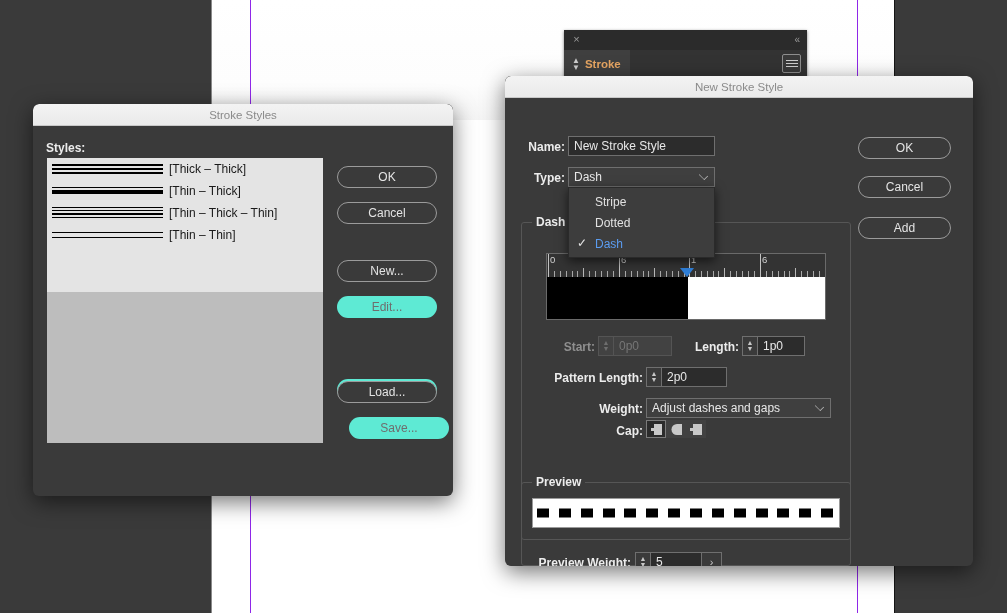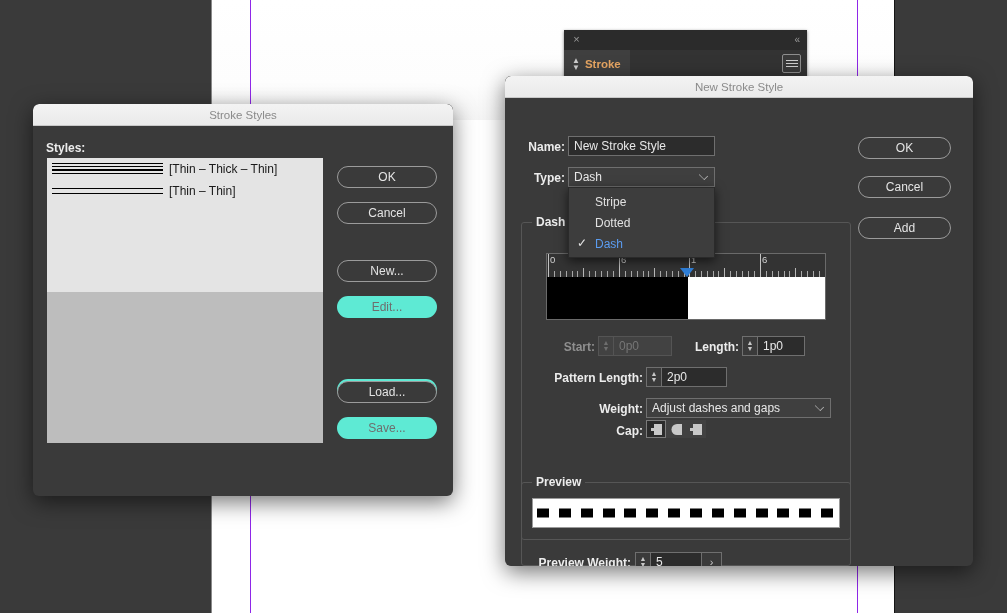--- a/index.html
+++ b/index.html
@@ -337,20 +337,35 @@
     </div>
   </div>
 
   <div class="dialog" id="stroke-styles-dialog">
     <div class="dlg-title">Stroke Styles</div>
     <div class="dlg-body">
       <div class="ss-label">Styles:</div>
       <div class="ss-list" id="ss-list">
           <div class="ss-row">
             <div class="ss-swatch">
+              <i style="top: 2px; height: 2px;"></i>
+              <i style="top: 6px; height: 2px;"></i>
+              <i style="top: 10px; height: 2px;"></i>
+            </div>
+            <div class="ss-row-label">[Thick – Thick]</div>
+          </div>
+          <div class="ss-row">
+            <div class="ss-swatch">
+              <i style="top: 3px; height: 1px;"></i>
+              <i style="top: 6px; height: 4px;"></i>
+            </div>
+            <div class="ss-row-label">[Thin – Thick]</div>
+          </div>
+          <div class="ss-row">
+            <div class="ss-swatch">
               <i style="top: 1px; height: 1px;"></i>
               <i style="top: 4px; height: 1px;"></i>
               <i style="top: 7px; height: 2px;"></i>
               <i style="top: 11px; height: 1px;"></i>
             </div>
             <div class="ss-row-label">[Thin – Thick – Thin]</div>
           </div>
           <div class="ss-row">
             <div class="ss-swatch">
               <i style="top: 4px; height: 1px;"></i>
@@ -361,21 +376,21 @@
           <div class="ss-row"></div>
         </div>
       <div class="ss-preview-box"></div>
       <div class="ss-buttons" id="ss-buttons">
           <div class="btn" style="position: absolute; left: 0px; top: 0px;">OK</div>
           <div class="btn" style="position: absolute; left: 0px; top: 36px;">Cancel</div>
           <div class="btn" style="position: absolute; left: 0px; top: 94px;">New...</div>
           <div class="btn disabled" style="position: absolute; left: 0px; top: 130px;">Edit...</div>
           <div class="btn disabled" style="position: absolute; left: 0px; top: 166px; margin-top: 47px;">Delete</div>
           <div class="btn" style="position: absolute; left: 0px; top: 215px;">Load...</div>
-          <div class="btn disabled" style="position: absolute; left: 0px; top: 251px; text-align: center;">Save...</div>
+          <div class="btn disabled" style="position: absolute; left: 12px; top: 251px; text-align: center;">Save...</div>
         </div>
     </div>
   </div>
 
   <div class="dialog" id="new-stroke-dialog">
     <div class="dlg-title">New Stroke Style</div>
     <div class="dlg-body">
 
       <div class="nss-label" style="left:10px;top:42px;width:50px;">Name:</div>
       <div class="field" style="left:63px;top:38px;width:147px;">New Stroke Style</div>

